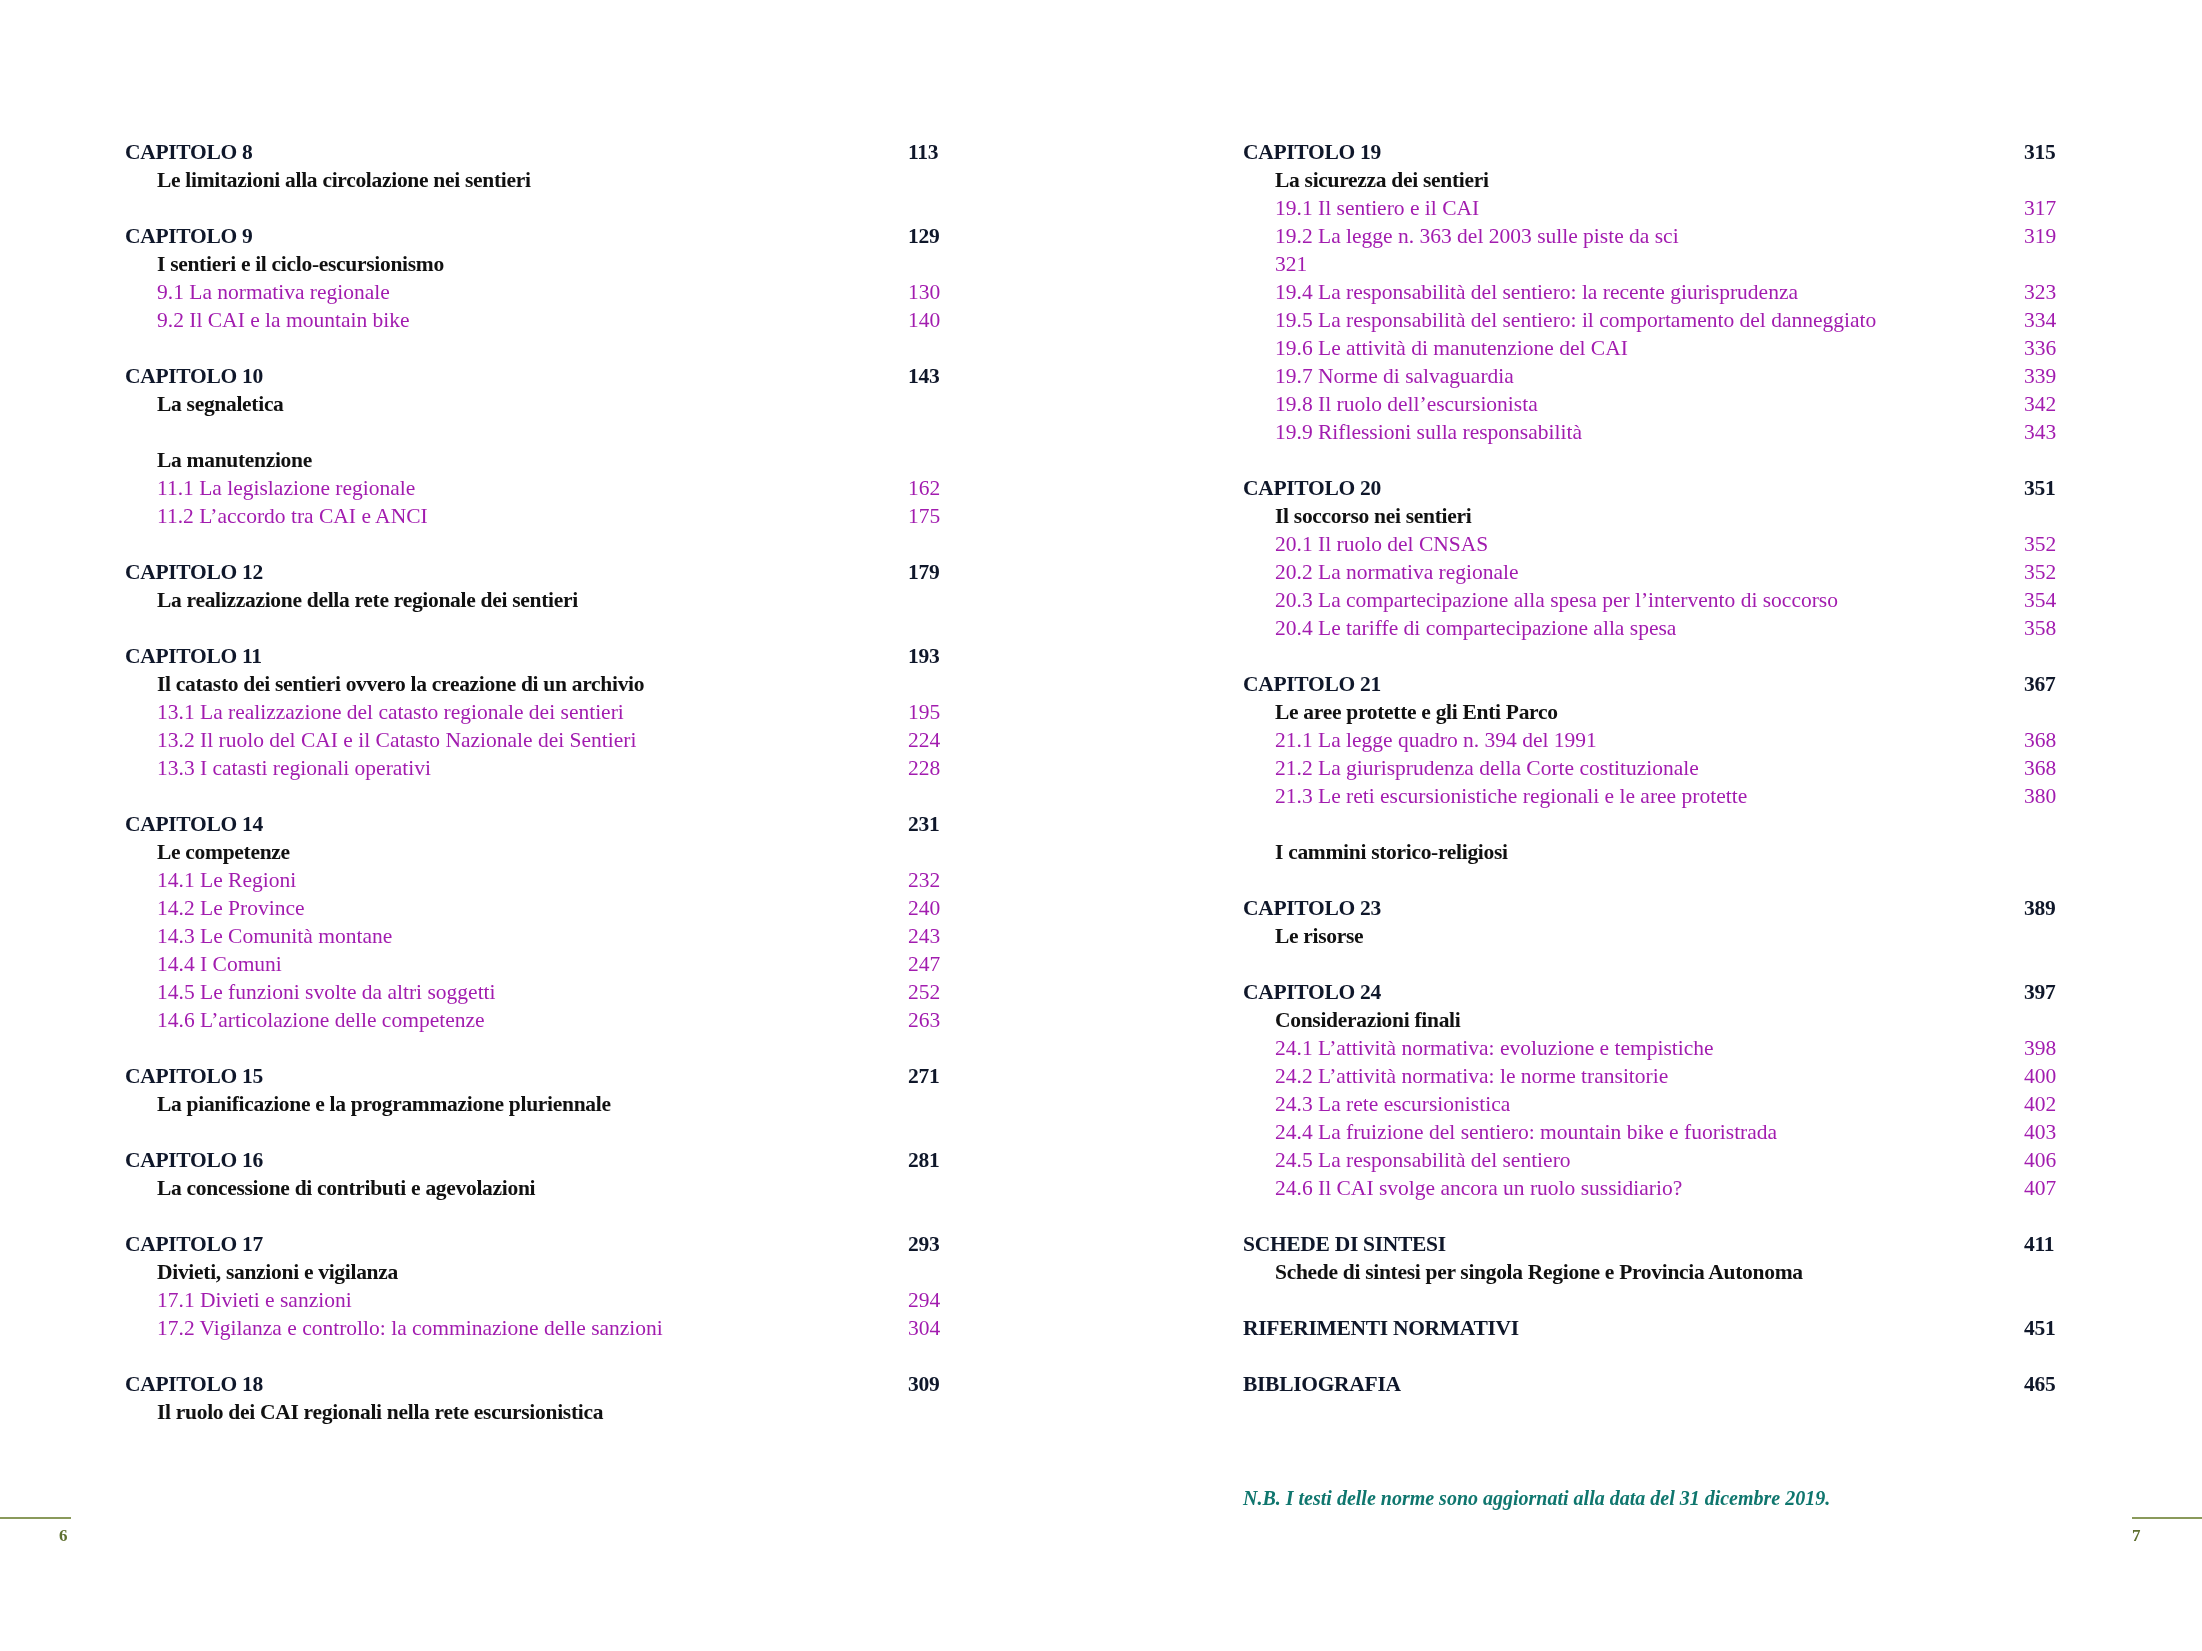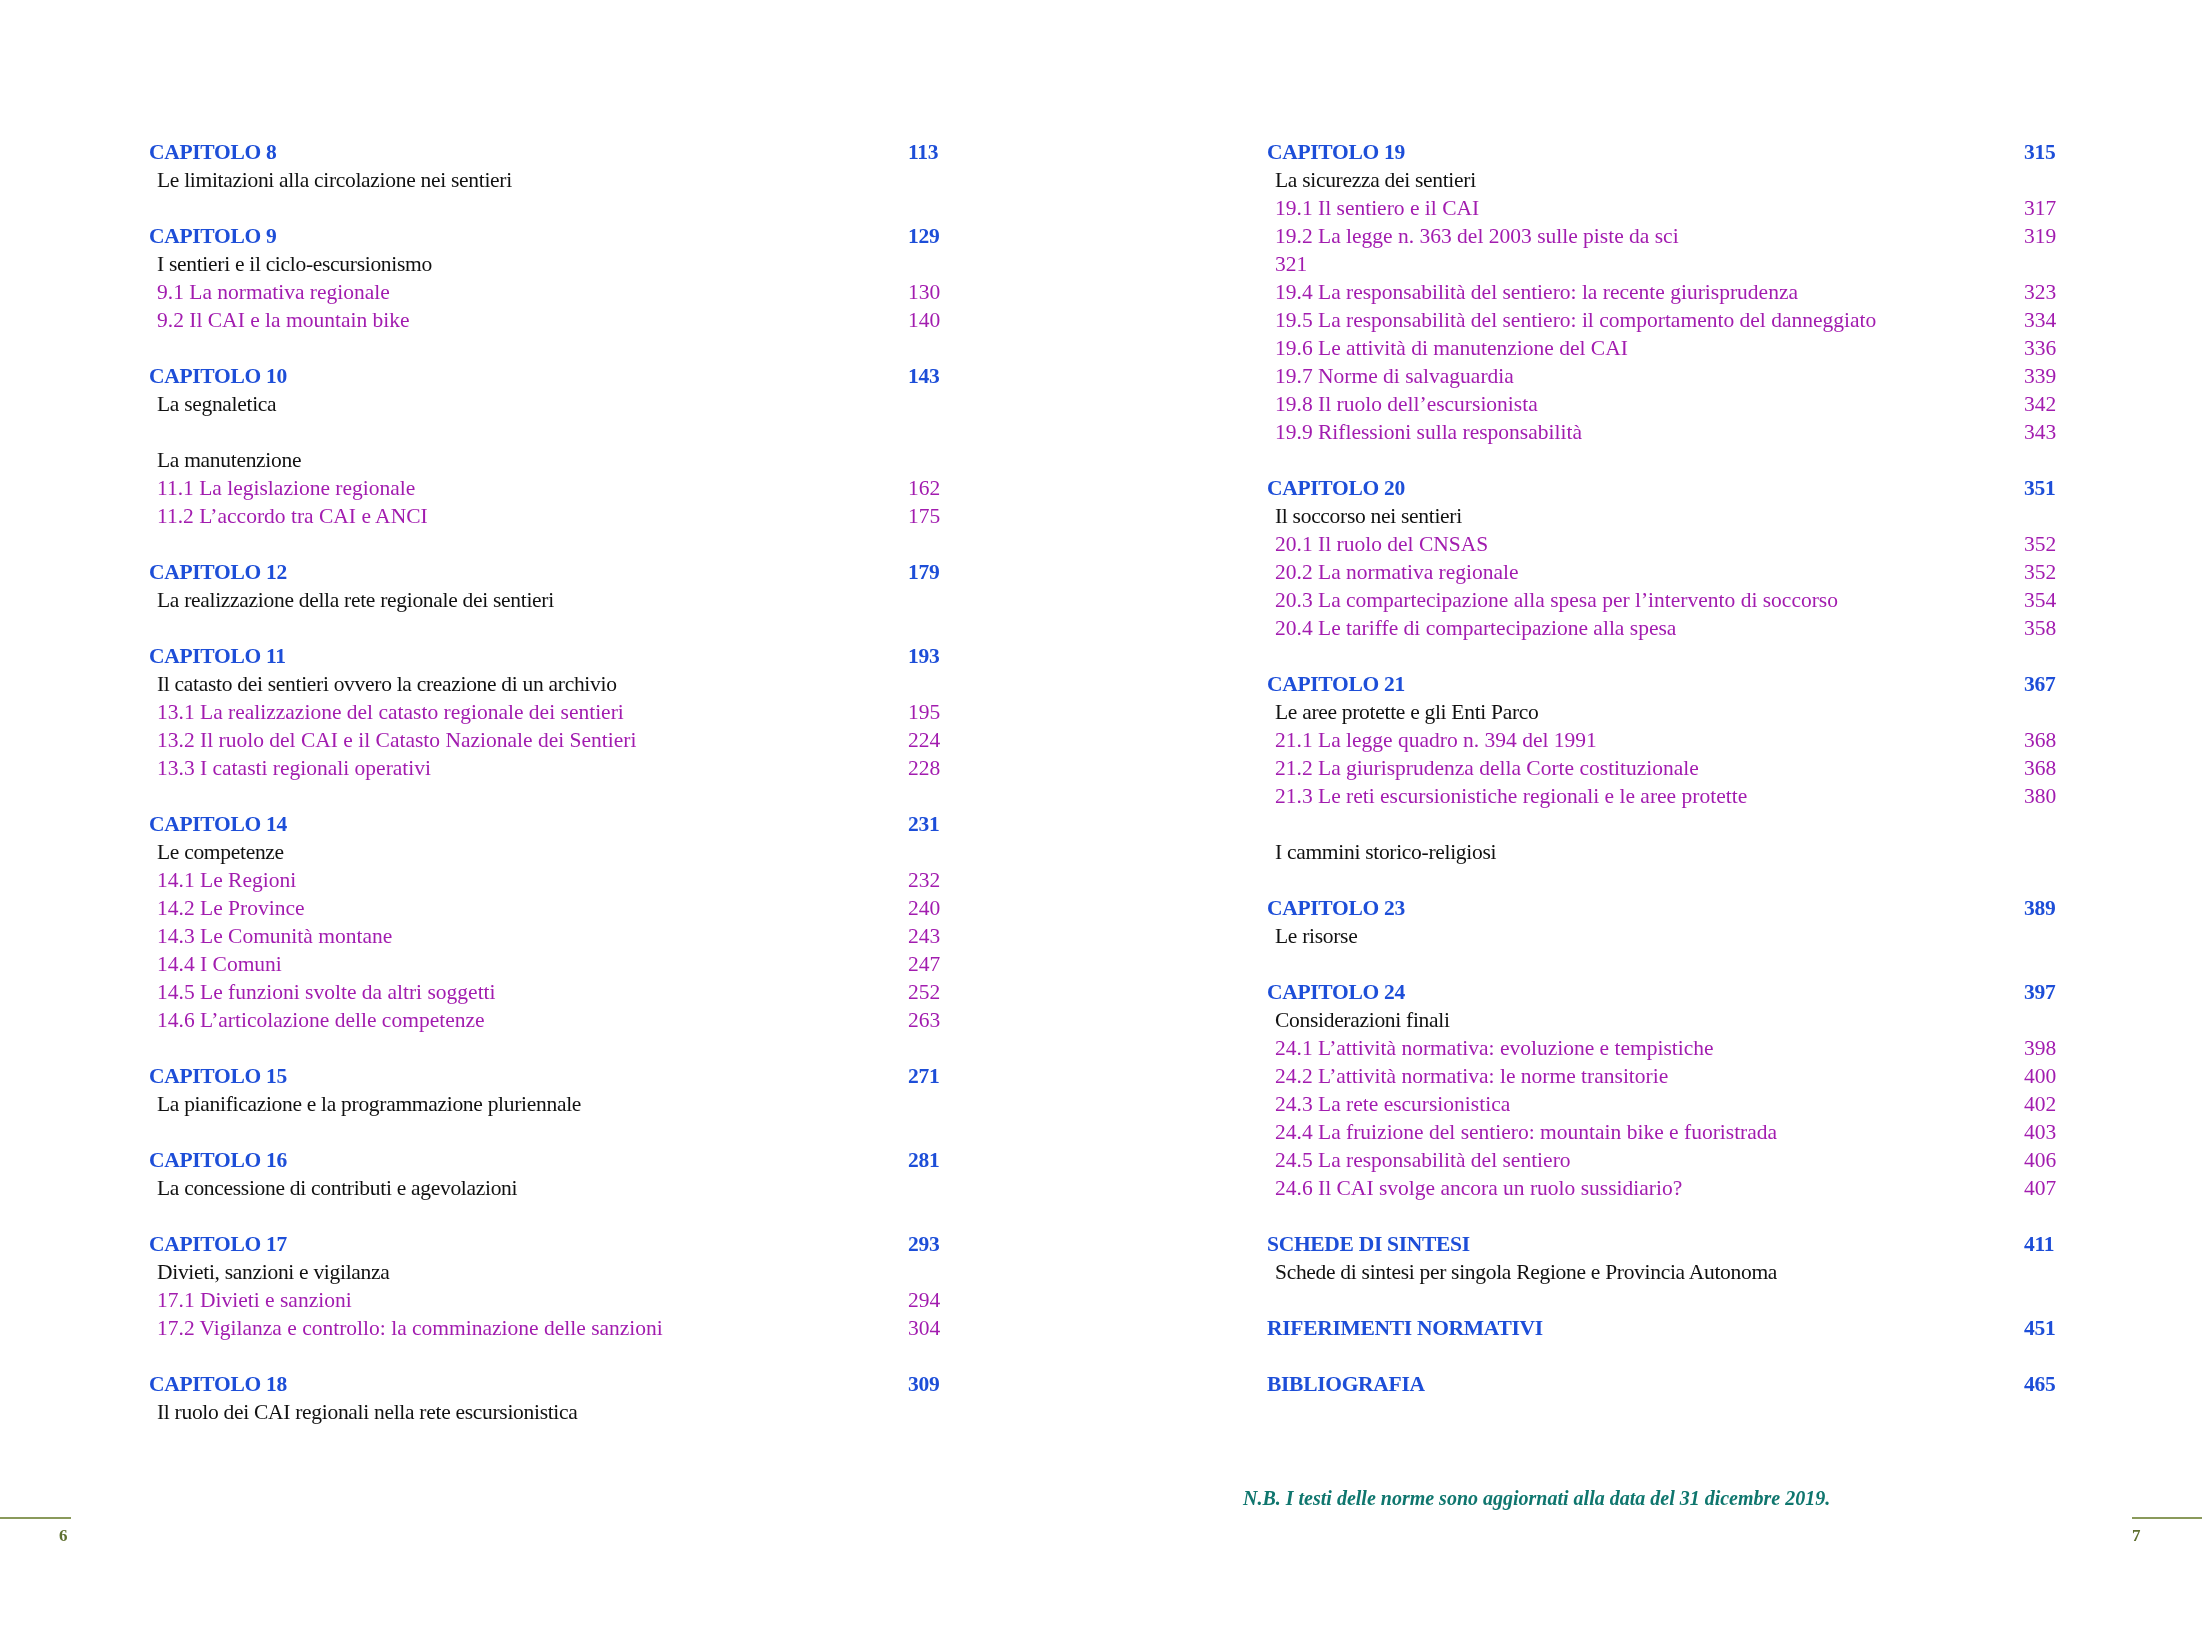--- a/index.html
+++ b/index.html
@@ -4,22 +4,22 @@
 <style>
   html, body { margin:0; padding:0; background:#ffffff; }
   body { width:2203px; height:1652px; position:relative; overflow:hidden;
          font-family:"Liberation Serif","DejaVu Serif",serif; color:#111; }
   .col { position:absolute; top:138px; }
   .col.left { left:125px; width:835px; }
   .col.right { left:1243px; width:833px; }
   .group { margin-bottom:28px; }
   .row { display:flex; justify-content:space-between; align-items:baseline;
          height:28px; line-height:28px; font-size:21.5px; white-space:nowrap; }
-  .row.chap { font-weight:bold; color:#1d4ed8; letter-spacing:-0.3px;margin-left:24px; }
-  .row.title { font-weight:normal; color:#111; padding-left:32px; letter-spacing:-0.3px; }
+  .row.chap { font-weight:bold; color:#0f172a; letter-spacing:-0.3px; }
+  .row.title { font-weight:bold; color:#111; padding-left:32px; letter-spacing:-0.3px; }
   .row.sub { font-weight:normal; color:#a21caf; padding-left:32px; }
   .row .pg { text-align:left; min-width:52px; }
   .row.chap .pg { font-weight:bold; }
   .footnote { position:absolute; left:1243px; top:1487px; font-size:20px;
               font-style:italic; color:#0f766e; white-space:nowrap;font-weight:bold; }
   .rule { position:absolute; height:1.7px; background:#8a9a5b; }
   .rule.left { left:0; top:1517px; width:71px; }
   .rule.right { left:2132px; top:1517px; width:71px; }
   .folio { position:absolute; top:1526px; font-size:17px; font-weight:bold; color:#5f7030; }
   .folio.left { left:59px; }

